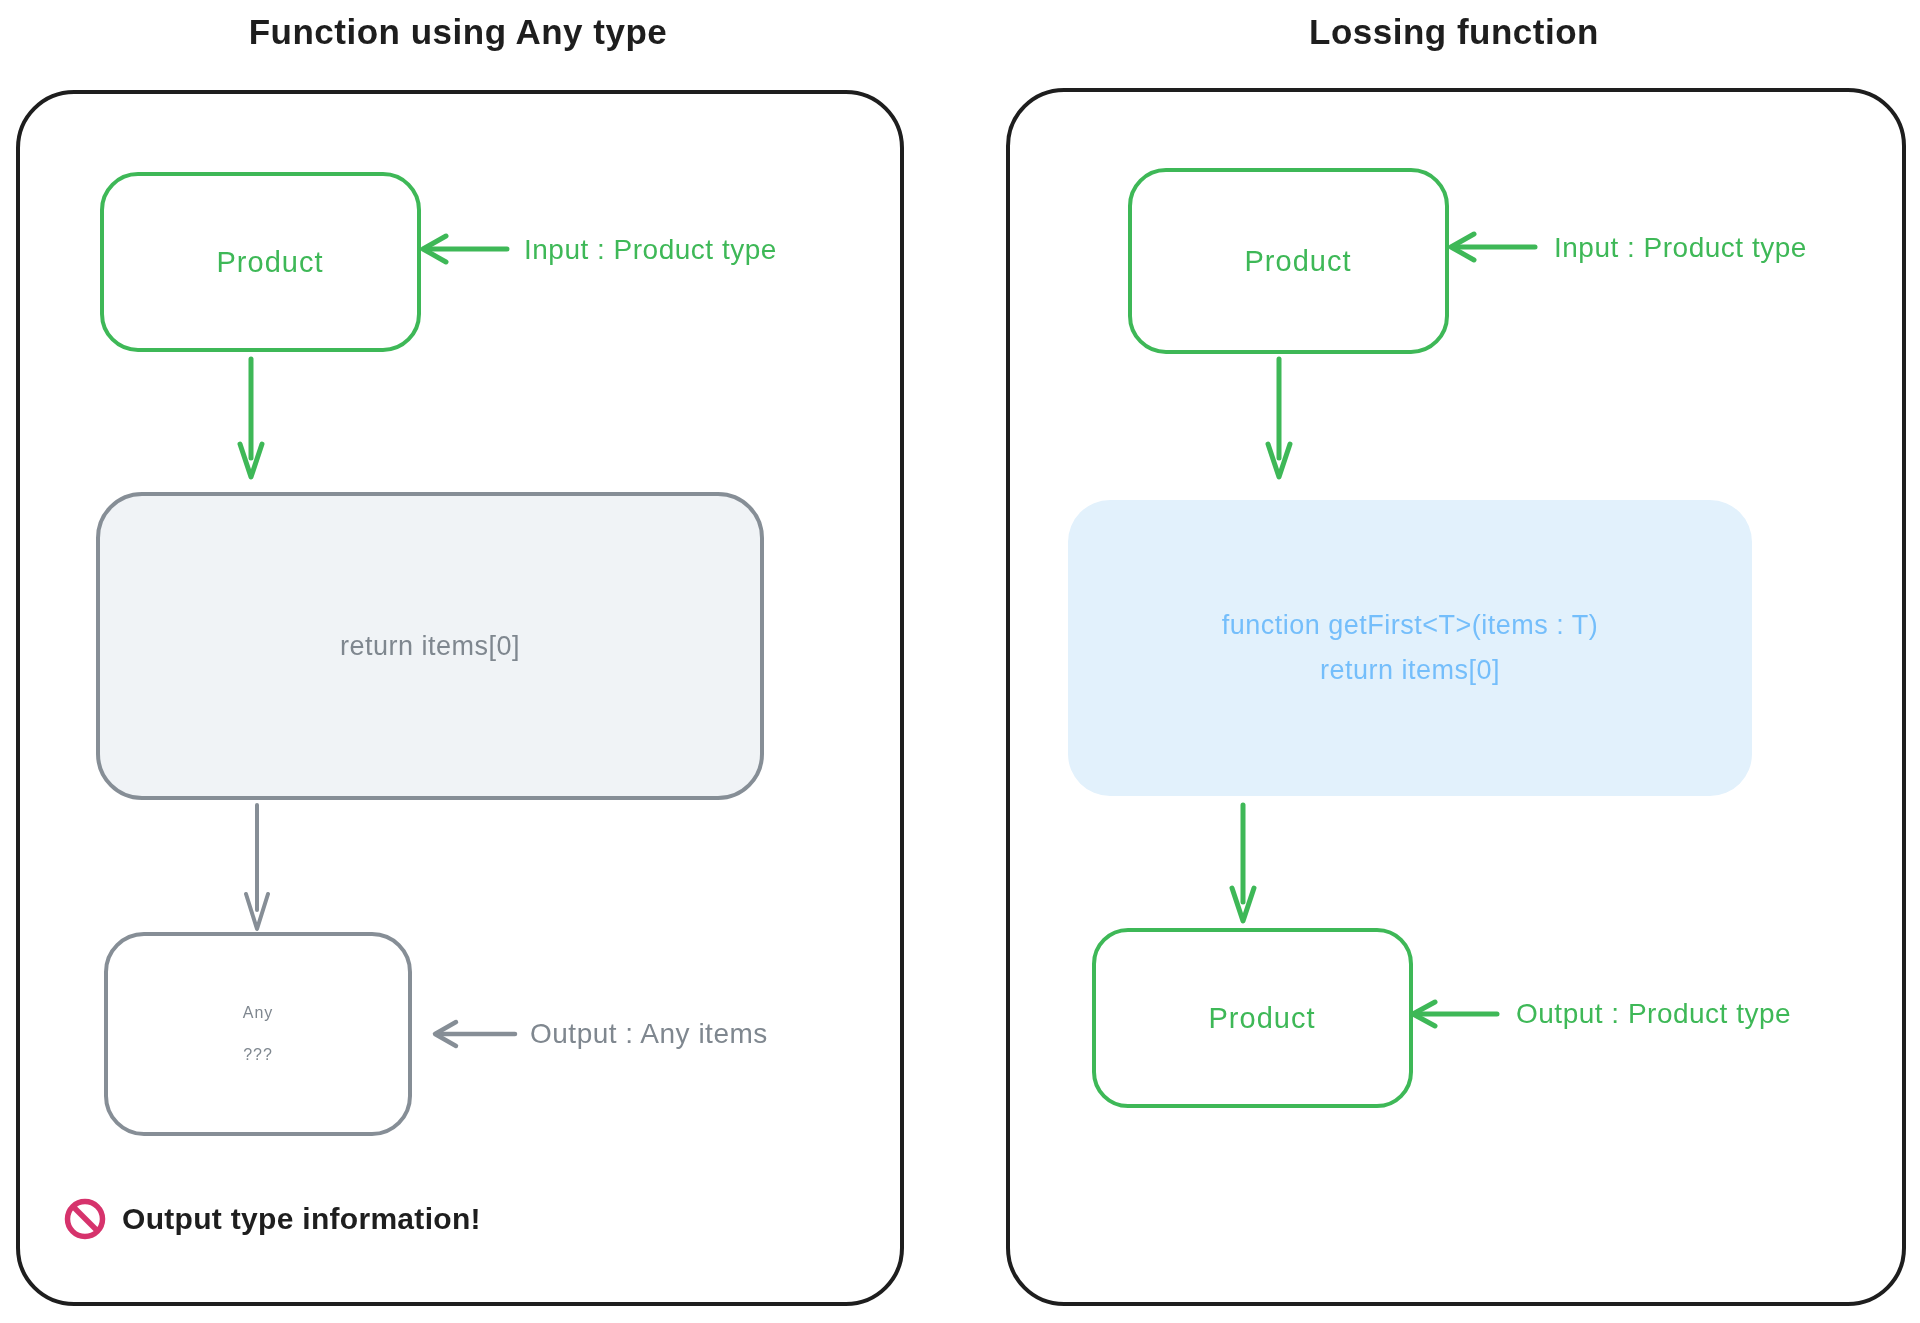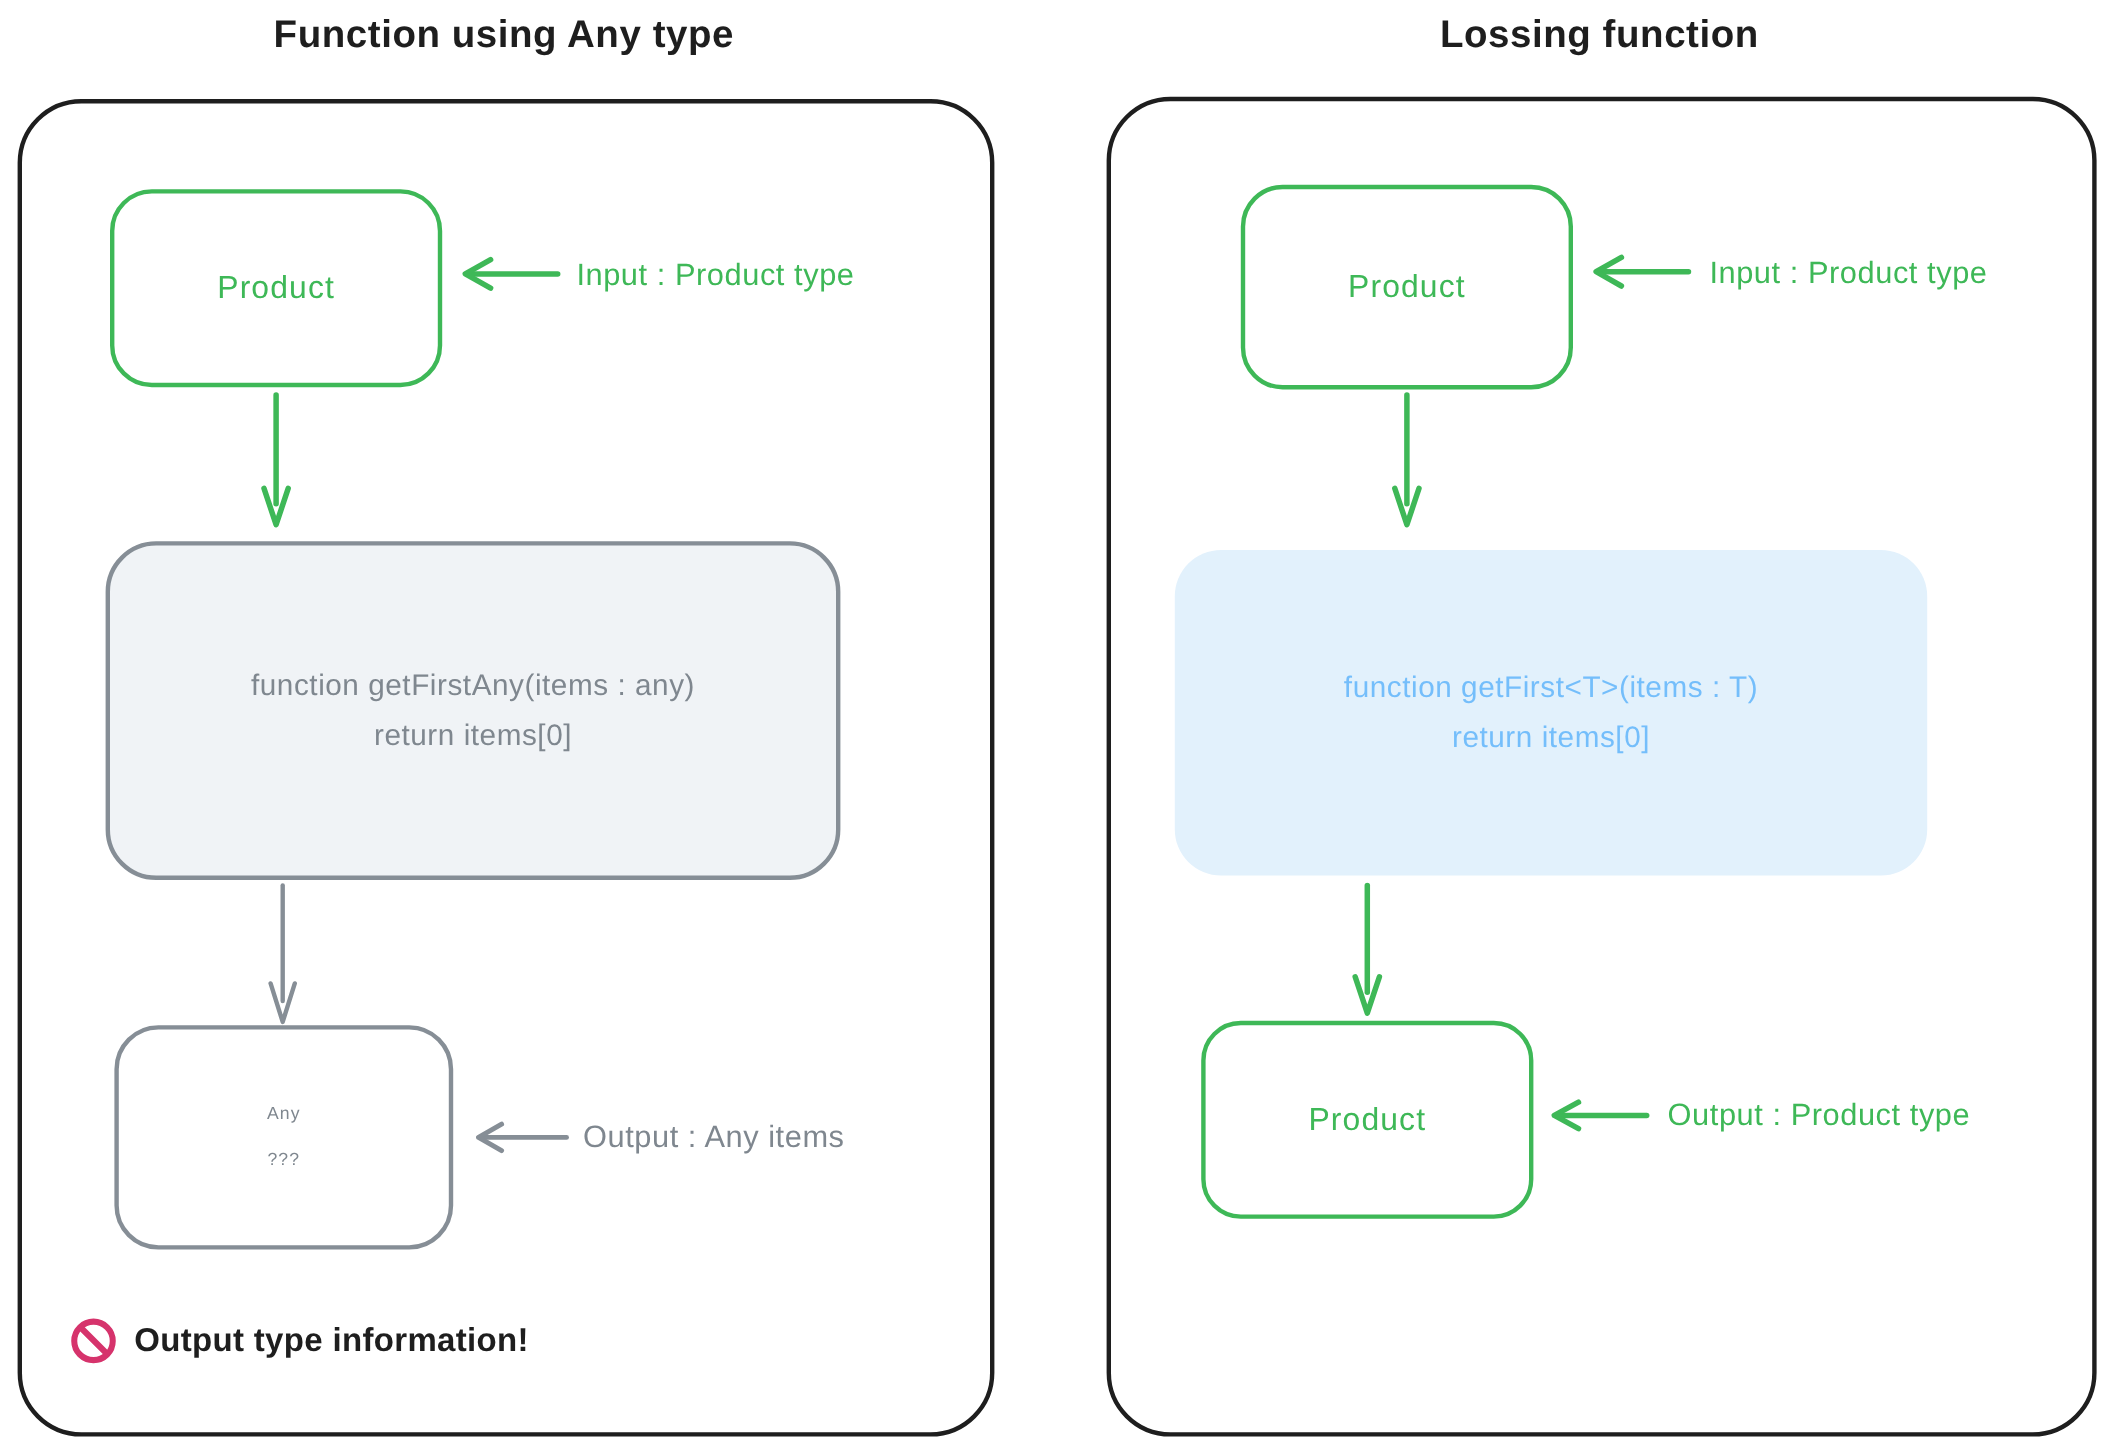--- a/index.html
+++ b/index.html
@@ -15,21 +15,21 @@
   .title {
     position:absolute; text-align:center; font-size:35px; font-weight:bold;
     letter-spacing:0.5px; color:var(--ink,#1e1e1e);
   }
   .node {
     position:absolute; display:flex; align-items:center; justify-content:center;
     flex-direction:column; text-align:center; background:#ffffff;
   }
   .node--green {
     border:4.5px solid var(--green,#3eb857); border-radius:38px;
-    color:var(--green,#3eb857); font-size:29px; letter-spacing:1px;
+    color:var(--green,#3eb857); font-size:29px; letter-spacing:1px;padding-left:19px;
   }
   .node--grayfill {
     background:var(--gray-fill,#f0f3f6); border:4px solid var(--gray,#868e96);
     border-radius:46px; color:var(--gray-text,#7f878f);
     font-size:27px; line-height:45px; letter-spacing:0.5px;
   }
   .node--grayline {
     border:4px solid var(--gray,#868e96); border-radius:40px;
     color:var(--gray-text,#7f878f); font-size:16px; line-height:42px; letter-spacing:1px;
   }
@@ -73,21 +73,20 @@
   <div class="annotation annotation--green" style="left:524px; top:234px;">Input : Product type</div>
 
   <div class="arrow arrow--green" style="left:234px; top:356px;">
     <svg width="34" height="126" viewBox="0 0 34 126">
       <path d="M17 3 V102" stroke="currentColor" stroke-width="5" fill="none" stroke-linecap="round"></path>
       <path d="M6 88 L17 121 L28 88" stroke="currentColor" stroke-width="5" fill="none" stroke-linecap="round" stroke-linejoin="round"></path>
     </svg>
   </div>
 
   <div class="node node--grayfill" style="left:96px; top:492px; width:660px; height:300px;">
-    <span>function getFirstAny(items : any)</span>
     <span>return items[0]</span>
   </div>
 
   <div class="arrow arrow--gray" style="left:240px; top:802px;">
     <svg width="34" height="132" viewBox="0 0 34 132">
       <path d="M17 3 V108" stroke="currentColor" stroke-width="4" fill="none" stroke-linecap="round"></path>
       <path d="M6 92 L17 127 L28 92" stroke="currentColor" stroke-width="4" fill="none" stroke-linecap="round" stroke-linejoin="round"></path>
     </svg>
   </div>
 

